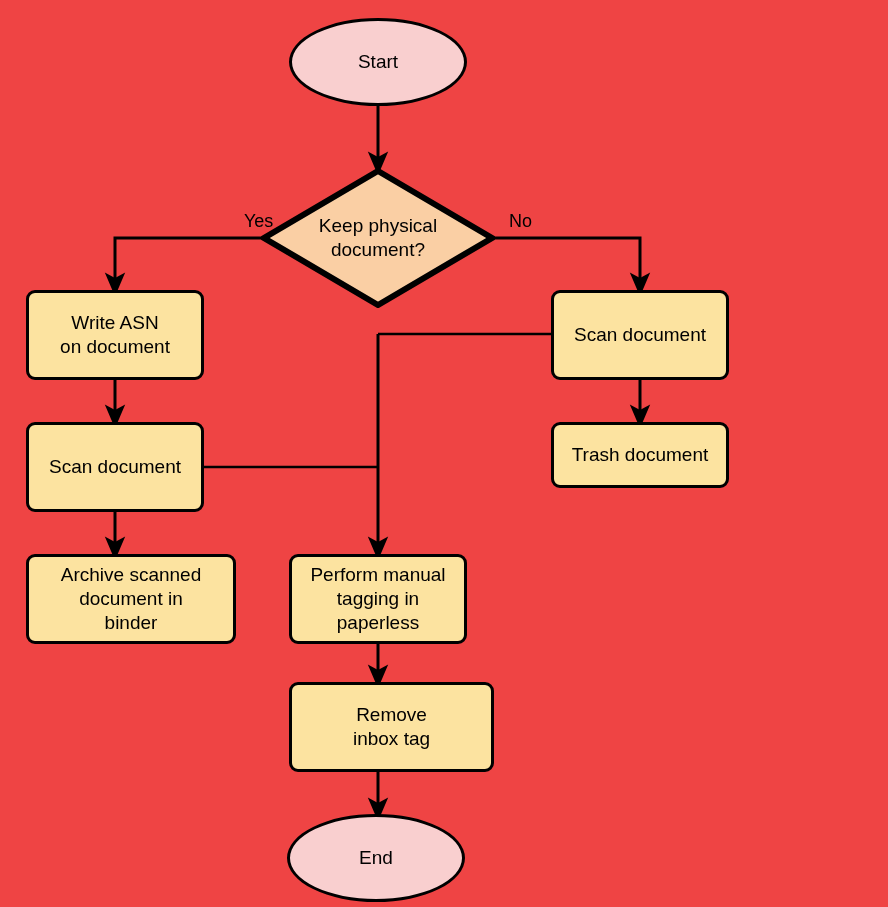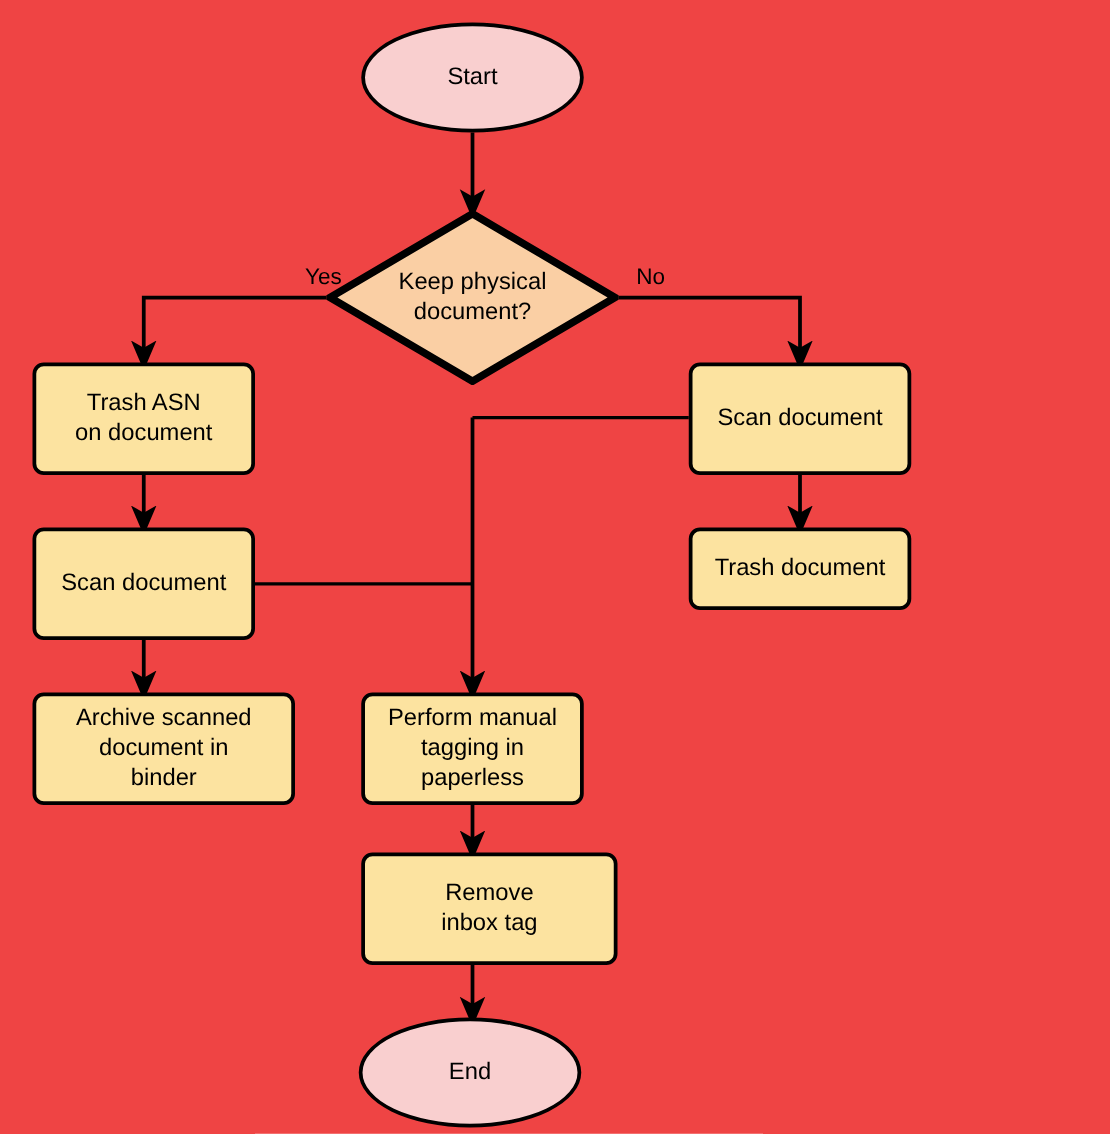--- a/index.html
+++ b/index.html
@@ -122,21 +122,21 @@
 
   <div class="node node-decision" style="left:261px; top:168px; width:234px; height:140px;">
     <svg class="decision-shape" viewBox="0 0 234 140" preserveAspectRatio="none" xmlns="http://www.w3.org/2000/svg">
       <polygon points="117,3 231,70 117,137 3,70" fill="#FACFA4" stroke="#000000" stroke-width="6"></polygon>
     </svg>
     <span class="decision-label">Keep physical
 document?</span>
   </div>
 
   <div class="node node-process" style="left:26px; top:290px; width:178px; height:90px;">
-    <span>Trash ASN
+    <span>Write ASN
 on document</span>
   </div>
 
   <div class="node node-process" style="left:26px; top:422px; width:178px; height:90px;">
     <span>Scan document</span>
   </div>
 
   <div class="node node-process" style="left:26px; top:554px; width:210px; height:90px;">
     <span>Archive scanned
 document in

